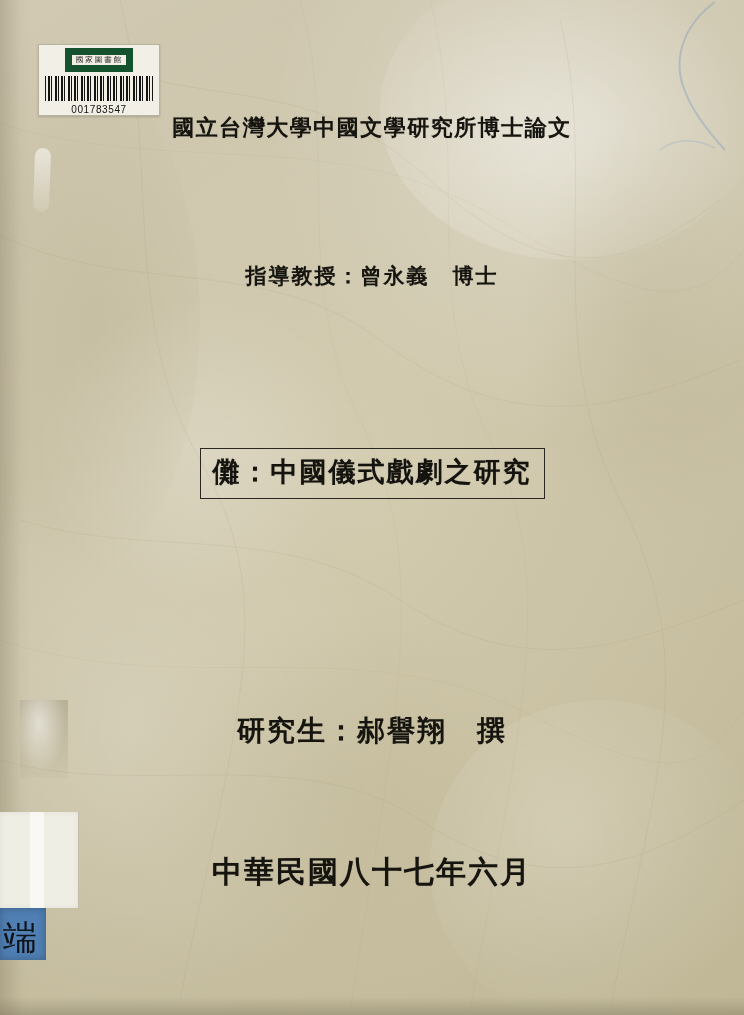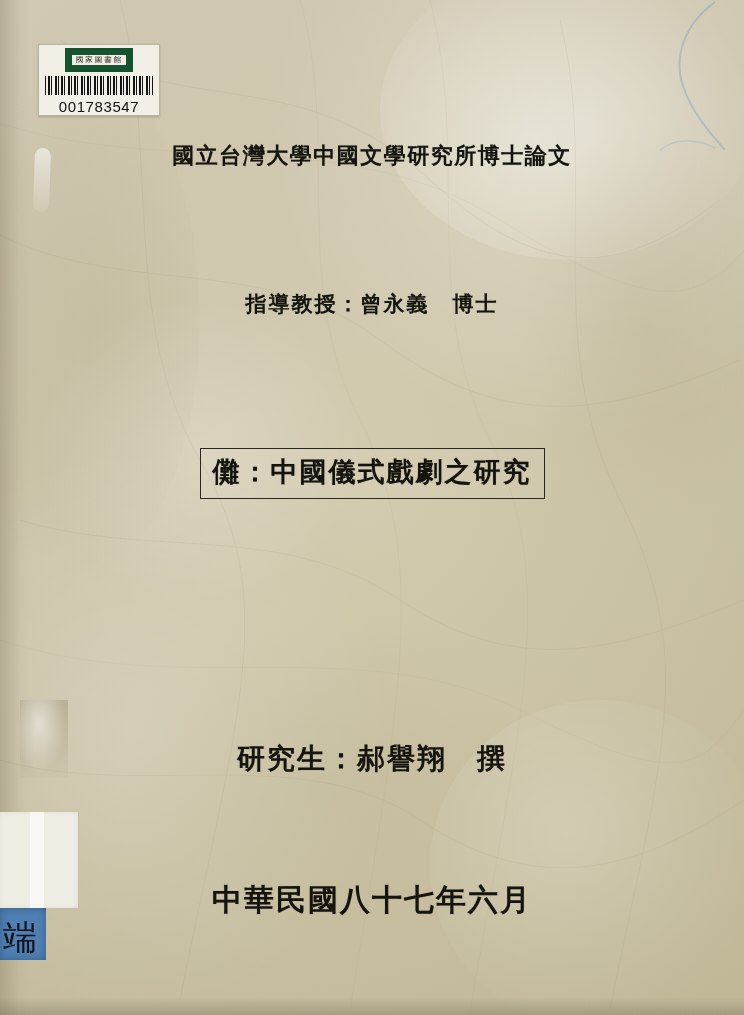--- a/index.html
+++ b/index.html
@@ -97,21 +97,21 @@
       #f2f0e6 5px, #f2f0e6 6px,
       #141414 6px, #141414 7px,
       #f2f0e6 7px, #f2f0e6 10px,
       #141414 10px, #141414 12px,
       #f2f0e6 12px, #f2f0e6 13px
     );
   }
   .barcode-number {
     margin-top: 3px;
     font-family: "Liberation Sans", sans-serif;
-    font-size: 15px;
+    font-size: 10px;
     letter-spacing: 0.6px;
     color: #111;
   }
 
   
   .spine-wear {
     position: absolute;
     left: 0; top: 0;
     width: 30px; height: 1015px;
     background: linear-gradient(to right, rgba(120,110,85,0.30), rgba(120,110,85,0.04) 70%, rgba(120,110,85,0));
@@ -178,21 +178,20 @@
   
   .cover-text {
     position: absolute;
     left: 0;
     width: 744px;
     text-align: center;
     color: #15140f;
     font-family: Liberation Serif, serif;
     letter-spacing: 1px;
     white-space: pre;
-    margin-top: 28px;
   }
   .line-institution {
     top: 113px;
     font-size: 22px;
     font-weight: 600;
     letter-spacing: 1.5px;
     text-shadow: 0 0 1px rgba(0,0,0,0.25);
   }
   .line-advisor {
     top: 262px;

